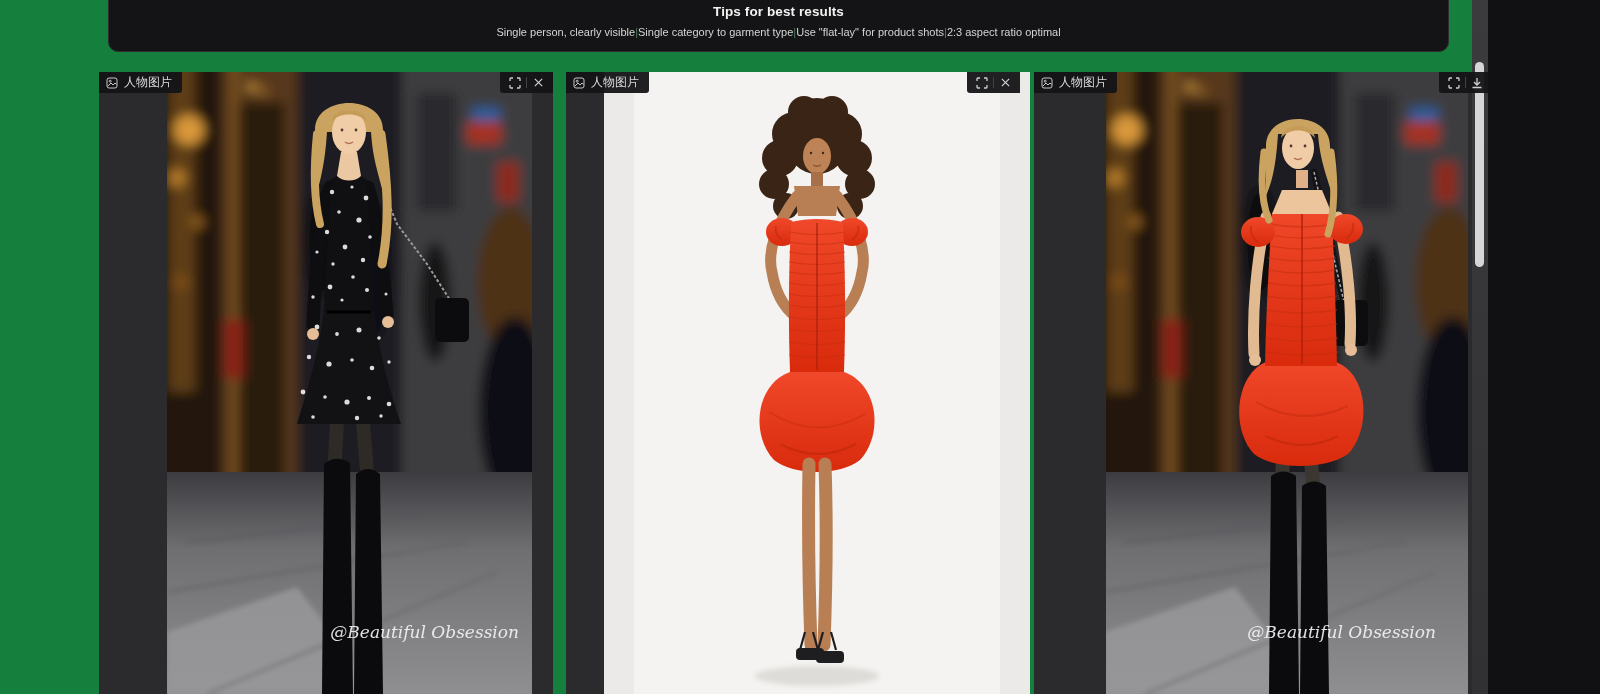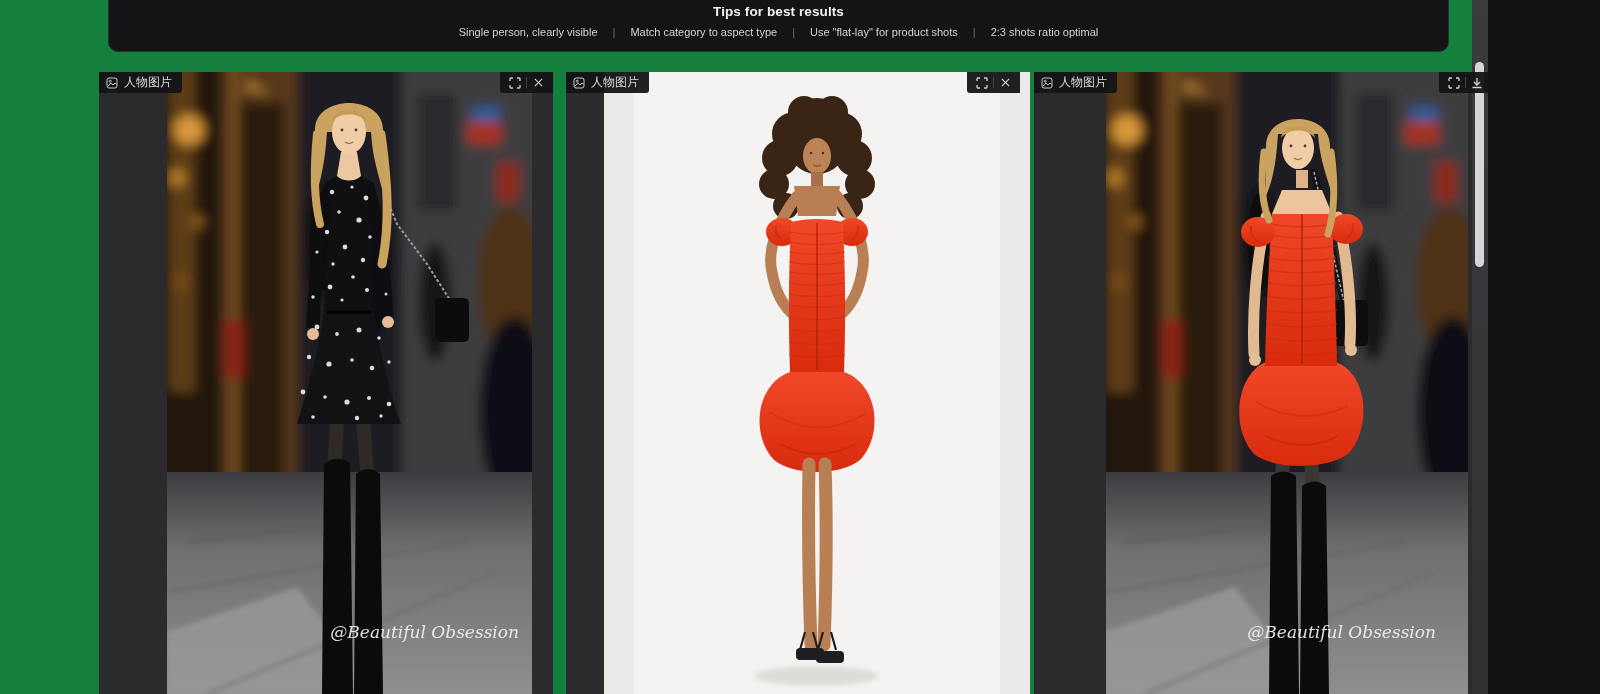--- a/index.html
+++ b/index.html
@@ -11,21 +11,21 @@
   .tips-banner {
     position:absolute; left:108px; top:-16px; width:1341px; height:68px;
     background:#141416; border:1px solid #2d2d30; border-radius:10px;
   }
   .tips-title {
     position:absolute; top:19px; left:0; right:0; text-align:center;
     color:#f2f2f2; font-size:13.5px; font-weight:bold; letter-spacing:.1px;
   }
   .tips-row {
     position:absolute; top:41px; left:0; right:0;
-    display:flex; justify-content:center; align-items:center; gap:15px;
+    display:flex; justify-content:center; align-items:center; 
     font-size:11px; color:#d4d4d4;
   }
   .tips-row .sep { color:#4d7d5c; font-size:11px; }
 
   
   .panel { position:absolute; top:72px; height:622px; background:#2b2b2d; }
   .panel .photo { position:absolute; top:0; height:622px; overflow:hidden;margin-left:24px; }
   .panel .photo svg { display:block; width:100%; height:100%; }
 
   .panel-tag {
@@ -106,25 +106,25 @@
         </g>
       </symbol>
     </defs>
   </svg>
 
   <div class="tips-banner">
     <div class="tips-title">Tips for best results</div>
     <div class="tips-row">
       <span>Single person, clearly visible</span>
       <span class="sep">|</span>
-      <span>Match category to aspect type</span>
+      <span>Single category to garment type</span>
       <span class="sep">|</span>
       <span>Use "flat-lay" for product shots</span>
       <span class="sep">|</span>
-      <span>2:3 shots ratio optimal</span>
+      <span>2:3 aspect ratio optimal</span>
     </div>
   </div>
 
   <section class="panel" style="left:99px;width:454px;">
     <div class="photo" style="left:44px;width:365px;">
       <svg viewBox="0 0 365 622">
         <use href="#streetScene" width="365" height="622"></use>
 
         <polyline points="216,118 230,152 260,192 283,228" fill="none" stroke="#9b9b9f" stroke-width="2" stroke-dasharray="3 2"></polyline>
         <rect x="268" y="226" width="34" height="44" rx="5" fill="#0c0c0e"></rect>

